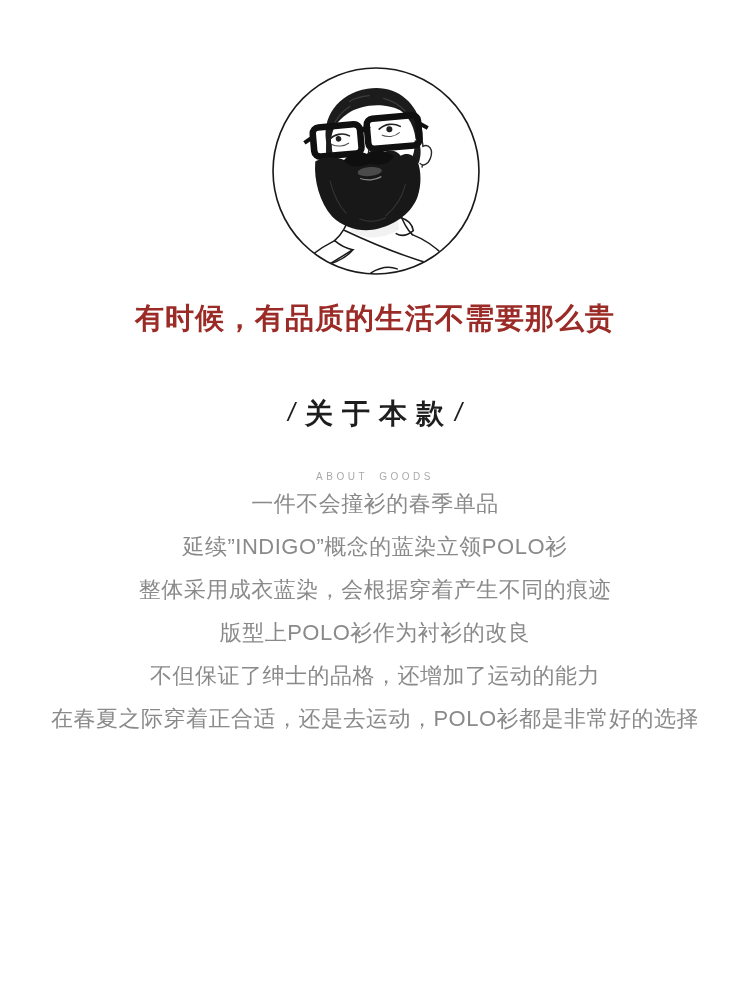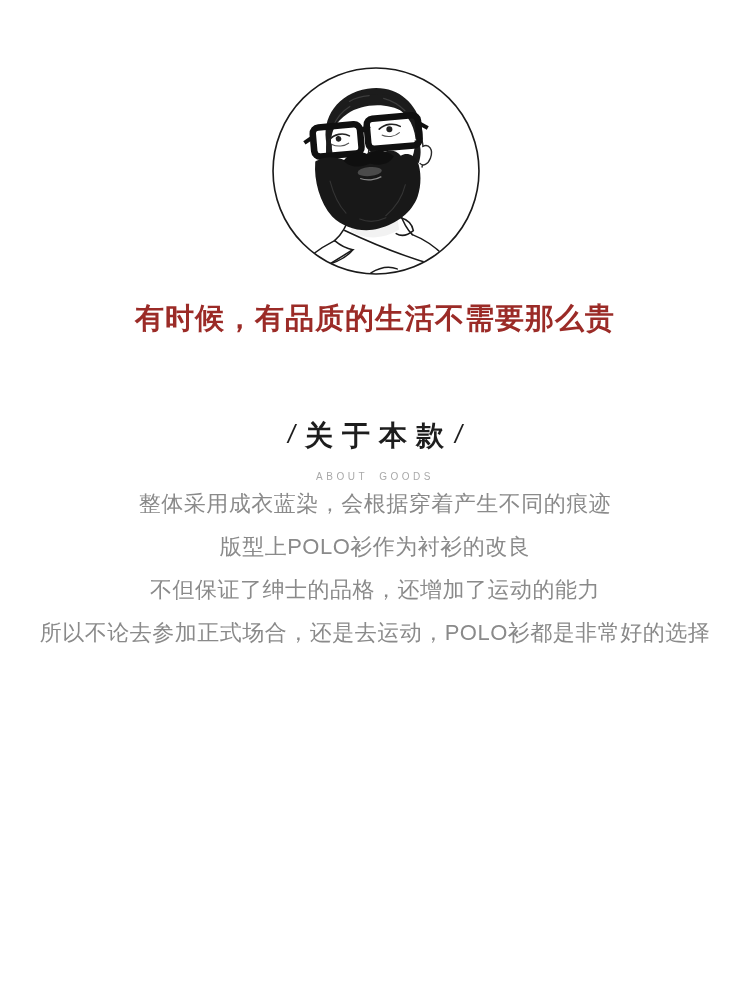--- a/index.html
+++ b/index.html
@@ -28,21 +28,21 @@
     margin: 0;
     text-align: center;
     font-size: 29px;
     line-height: 40px;
     font-weight: bold;
     letter-spacing: 1px;
   }
   .section-title {
     position: absolute;
     left: 0;
-    top: 417px;
+    top: 395px;
     width: 750px;
     text-align: center;
     font-size: 28px;
     line-height: 38px;
     font-weight: 600;
   }
   .section-title .slash {
     font-style: italic;
     font-weight: 400;
     font-size: 25px;
@@ -193,24 +193,26 @@
 
   <h1 class="headline" style="color: rgb(155, 43, 39);">有时候，有品质的生活不需要那么贵</h1>
 
   <div class="section-title" style="color: rgb(29, 29, 29);">
     <span class="slash left">/</span><span class="title-text">关于本款</span><span class="slash right">/</span>
   </div>
 
   <div class="section-subtitle" style="color: rgb(169, 169, 169);">ABOUT GOODS</div>
 
   <div class="description" style="color: rgb(138, 138, 138);">
+    <p>一件不会撞衫的春季单品</p>
+    <p>延续”INDIGO”概念的蓝染立领POLO衫</p>
     <p>整体采用成衣蓝染，会根据穿着产生不同的痕迹</p>
     <p>版型上POLO衫作为衬衫的改良</p>
     <p>不但保证了绅士的品格，还增加了运动的能力</p>
-    <p>所以不论去参加正式场合，还是去运动，POLO衫都是非常好的选择</p>
+    <p>在春夏之际穿着正合适，还是去运动，POLO衫都是非常好的选择</p>
   </div>
 
   <div class="signature-wrap">
     <svg viewBox="0 0 172 92" xmlns="http://www.w3.org/2000/svg" fill="none" stroke="#141414" stroke-linecap="round">
       <path d="M28,19 C31,24 30,30 25,35" stroke-width="2.6"></path>
       <path d="M53,17 C50,31 40,50 17,68" stroke-width="3.4"></path>
       <path d="M58,15 C60,24 58,30 53,35 C50,38 52,42 57,40 C61,38 61,44 59,52 C58,59 59,64 62,66" stroke-width="2.4"></path>
       <path d="M47,36 C54,33 63,32 70,33" stroke-width="2"></path>
       <path d="M68,22 C70,34 69,48 65,60" stroke-width="2"></path>
       <path d="M97,12 C88,13 85,21 93,25 C100,28 104,21 98,17" stroke-width="2.4"></path>

